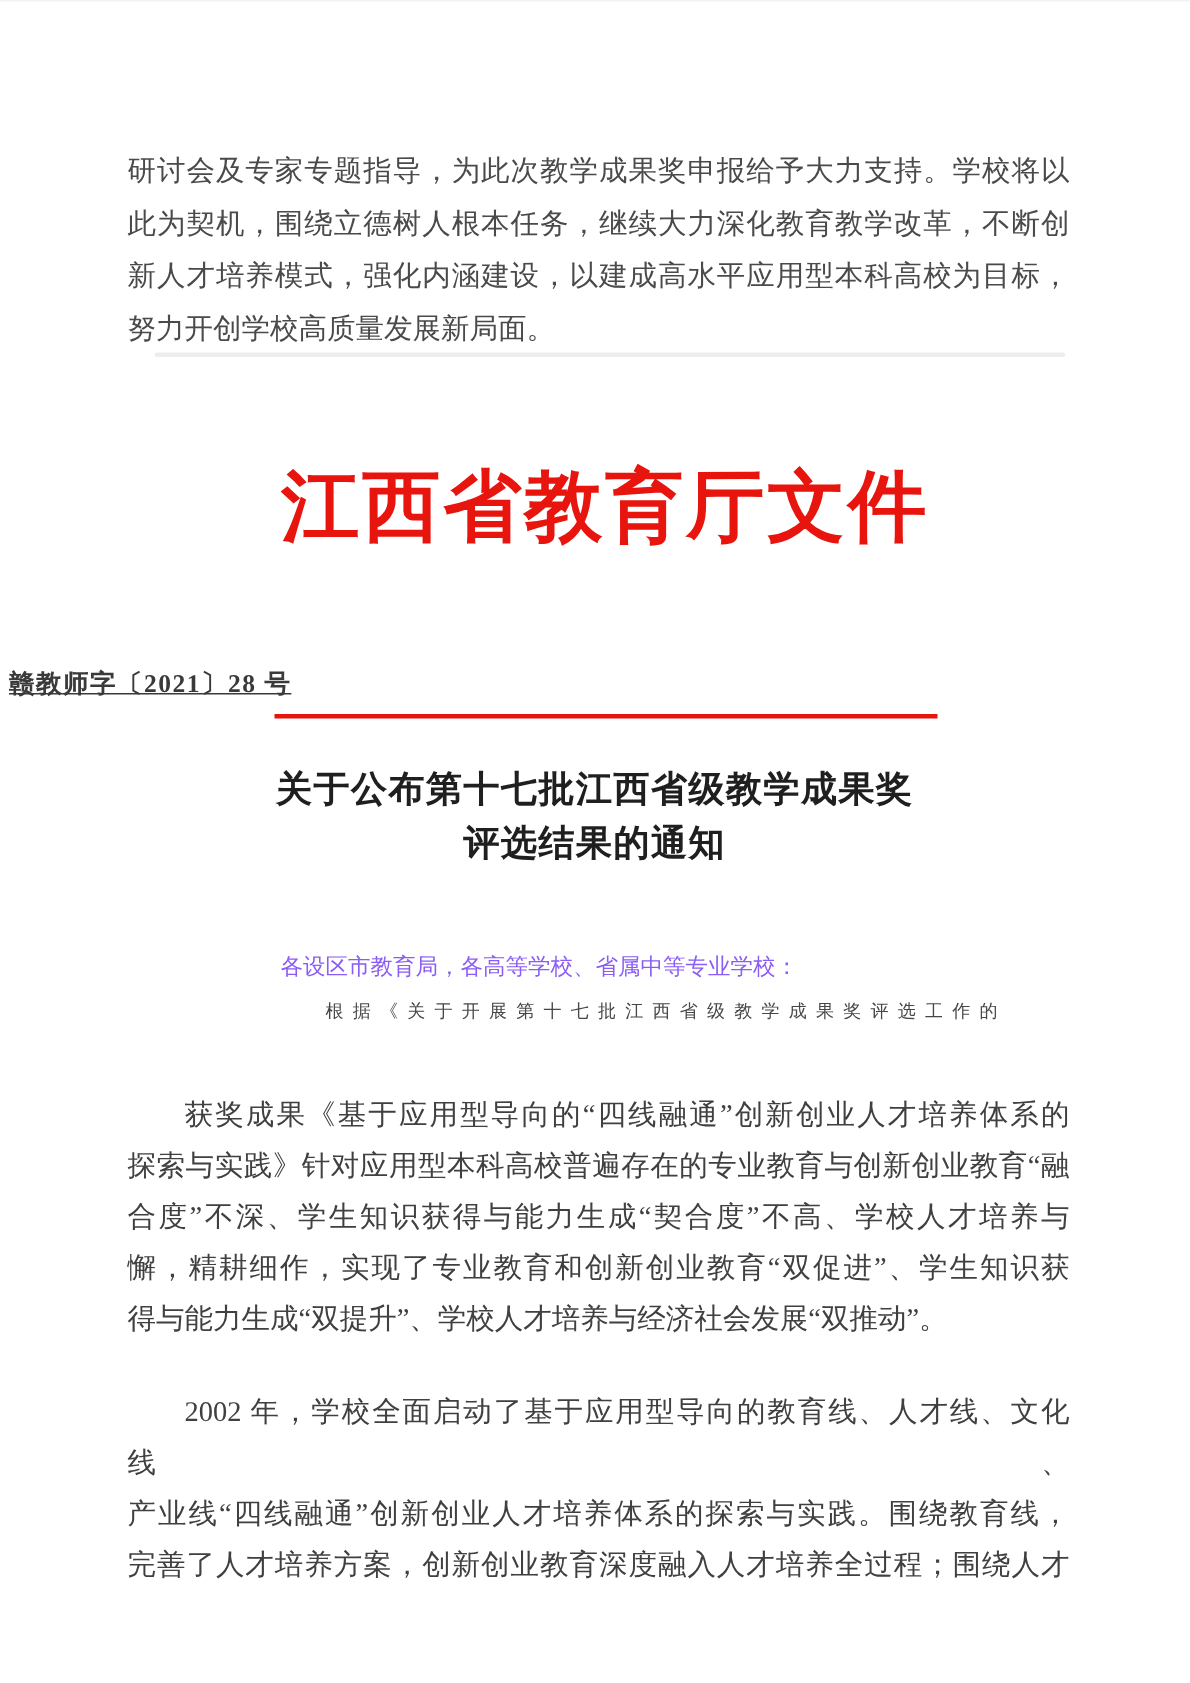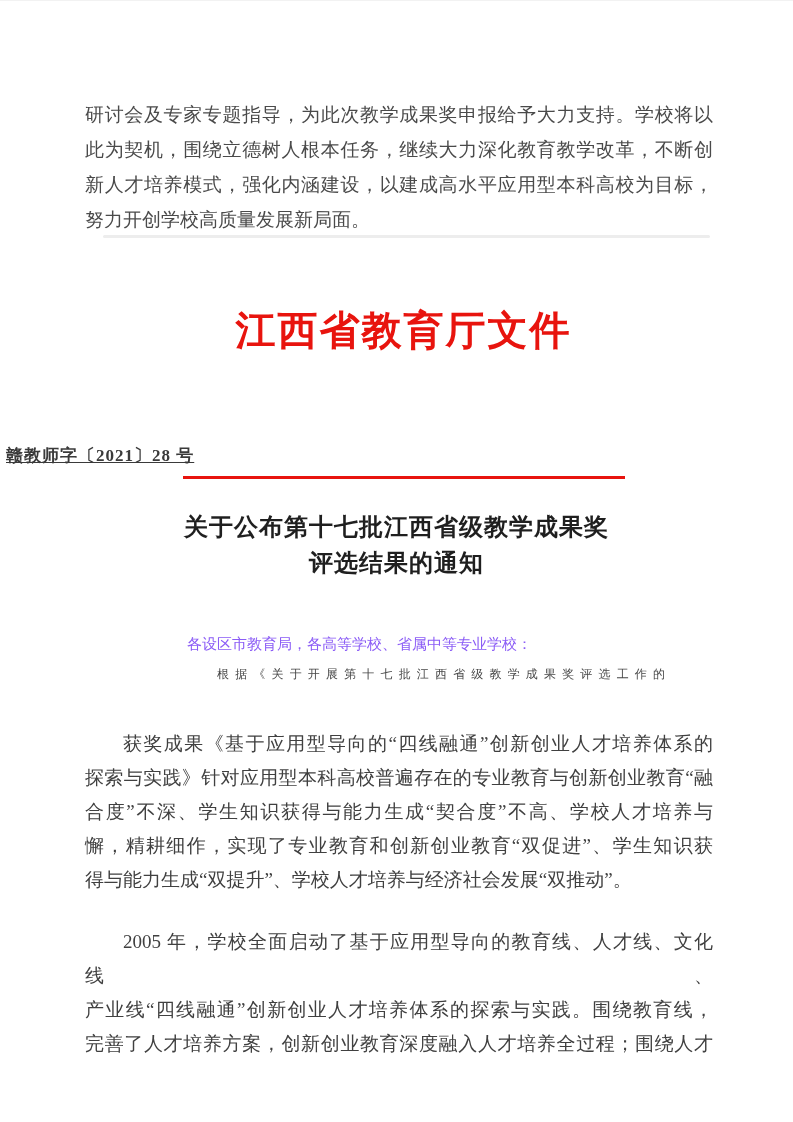--- a/index.html
+++ b/index.html
@@ -47,21 +47,21 @@
   }
   
   .agency {
     position: absolute;
     left: 0;
     top: 302px;
     width: 100%;
     padding-left: 14px;
     box-sizing: border-box;
     text-align: center;
-    font-size: 40px;
+    font-size: 52px;
     font-weight: bold;
     letter-spacing: 2px;
     color: var(--accent, #e8140e);
   }
   .docnum {
     position: absolute;
     left: 0;
     top: 443px;
     width: 100%;
     padding-left: 6px;
@@ -160,18 +160,18 @@
 
   <div class="body1">
       <div class="line jus">获奖成果《基于应用型导向的“四线融通”创新创业人才培养体系的</div>
       <div class="line jus">探索与实践》针对应用型本科高校普遍存在的专业教育与创新创业教育“融</div>
       <div class="line jus">合度”不深、学生知识获得与能力生成“契合度”不高、学校人才培养与</div>
       <div class="line jus">懈，精耕细作，实现了专业教育和创新创业教育“双促进”、学生知识获</div>
       <div class="line jus">得与能力生成“双提升”、学校人才培养与经济社会发展“双推动”。</div>
     </div>
 
   <div class="body2">
-      <div class="line jus">2005 年，学校全面启动了基于应用型导向的教育线、人才线、文化线、</div>
+      <div class="line jus">2002 年，学校全面启动了基于应用型导向的教育线、人才线、文化线、</div>
       <div class="line jus">产业线“四线融通”创新创业人才培养体系的探索与实践。围绕教育线，</div>
       <div class="line jus">完善了人才培养方案，创新创业教育深度融入人才培养全过程；围绕人才</div>
     </div>
 
 </div>
 
 </body></html>

